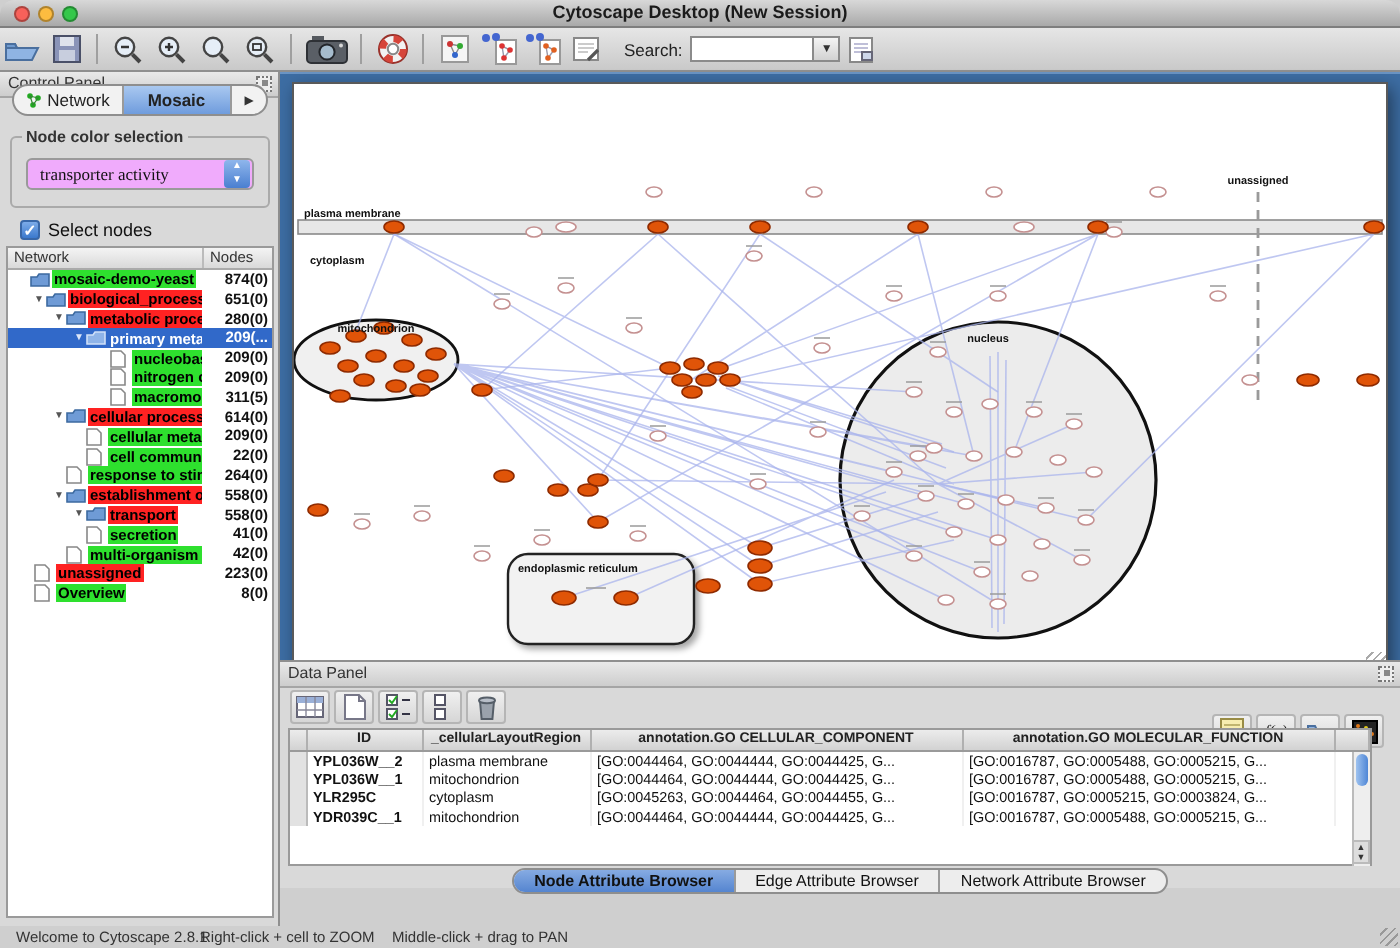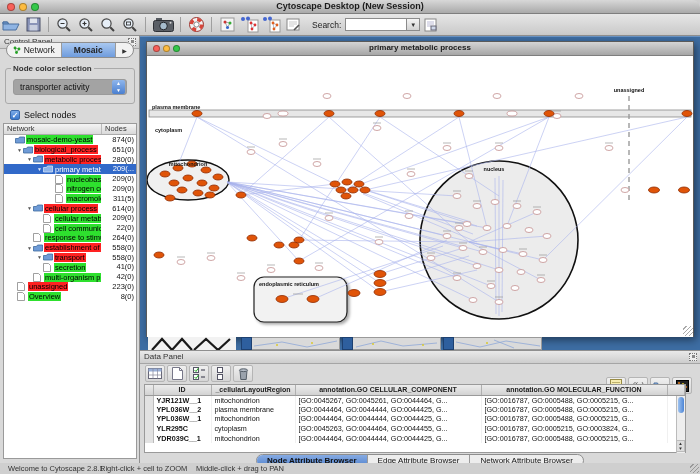--- a/index.html
+++ b/index.html
@@ -46,39 +46,39 @@
     border:1px solid #8e8e8e; border-radius:8px; overflow:hidden; background:#f2f2f2;
     font-size:8.5px; }
   .tabseg { display:flex; align-items:center; justify-content:center; gap:3px; flex:1; color:#222; border-right:1px solid #9a9a9a; }
   .tabseg.sel { background:linear-gradient(#a9c8f0,#6f9cdd); font-weight:bold; }
   .tabseg.arrow { flex:0 0 17px; border-right:none; font-size:6px; color:#333; }
 
   .groupbox { position:absolute; left:5px; top:32px; width:130px; height:36px;
     border:1px solid #aaa; border-radius:3px; }
   .groupbox .legend { position:absolute; left:5px; top:-5px; background:#d9d9d9;
     font-size:8px; font-weight:bold; color:#333; padding:0 2px; }
-  .combo { position:absolute; left:7px; top:10px; width:114px; height:16px; background:#a3a3a3;
-    border:1px solid #9a9a9a; border-radius:3px; display:flex; align-items:center; }
+  .combo { position:absolute; left:7px; top:10px; width:114px; height:16px; background:#f0abfc;
+    border:1px solid #9a9a9a; border-radius:3px; display:flex; align-items:center;font-family:Liberation Serif, serif; }
   .combo .val { flex:1; font-size:8.5px; color:#111; padding-left:6px; }
   .combo .stepper { width:13px; height:14px; margin-right:1px; border-radius:2px;
     background:linear-gradient(#8fb6ec,#4a7fd0); color:#fff; font-size:5px; line-height:7px; text-align:center; }
 
   .checkrow { position:absolute; left:10px; top:74px; display:flex; align-items:center; gap:4px; }
   .checkbox { width:10px; height:10px; border-radius:2px; border:1px solid #3867a8;
     background:linear-gradient(#7cabe8,#3b79cd); color:#fff; font-size:8px; line-height:9px; text-align:center; font-weight:bold;}
   .checkrow .lbl { font-size:9px; color:#111; }
 
   .tree { position:absolute; left:3px; top:87px; width:134px; height:336px; background:#fff;
     border:1px solid #9a9a9a; overflow:hidden; }
   .tree-header { display:flex; height:11px; background:linear-gradient(#f4f4f4,#d9d9d9);
     border-bottom:1px solid #aaa; font-size:7.5px; color:#333; }
   .tree-header .c1 { flex:1; padding-left:3px; border-right:1px solid #bbb; }
   .tree-header .c2 { width:34px; padding-left:3px; }
   .trow { position:relative; height:9.8px; display:flex; align-items:center;
-    font-size:7.5px; white-space:nowrap; padding-right:35px; overflow:hidden; }
+    font-size:7.5px; white-space:nowrap; padding-right:35px; overflow:hidden;font-weight:bold; }
   .trow.sel { background:#3169c9; }
   .arr { flex:0 0 7px; font-size:5px; color:#555; text-align:center; }
   .trow.sel .arr { color:#dce6f8; }
   .noarr { flex:0 0 7px; }
   .tico { flex:0 0 11px; display:flex; align-items:center; }
   .chip { padding:0 1px; color:#000; overflow:hidden; }
   .chip.g { background:#2ee02e; } .chip.r { background:#ff2222; }
   .trow.sel .chip { background:transparent; color:#fff; }
   .cnt { position:absolute; right:2px; top:0; height:9.8px; line-height:9.8px; font-size:7.5px; color:#111;text-align:center; }
   .trow.sel .cnt { color:#fff; }
@@ -97,21 +97,21 @@
     background:repeating-linear-gradient(135deg,#fff 0 2px,#aaa 2px 3px); }
 
   
   .strip { position:absolute; left:6px; top:300px; height:14px; }
   .frag { position:absolute; top:0; height:13px; display:flex; }
   .frag .bsq { width:11px; height:13px; background:#2e5f9e; border:1px solid #1d4070; }
   .frag .bar { width:88px; height:13px; background:#dadada; border:1px solid #9a9a9a; border-left:none; position:relative; overflow:hidden;}
   .zig { position:absolute; left:2px; top:0; width:88px; height:14px; background:#f2f2f2; }
 
   
-  .data-panel { position:absolute; left:140px; top:350px; width:560px; height:114px;
+  .data-panel { position:absolute; left:140px; top:330px; width:560px; height:114px;
     background:#d9d9d9; border-top:1px solid #8f8f8f; }
   .dp-toolbar { position:absolute; left:0; top:13px; width:560px; height:19px; display:flex; align-items:center; padding-left:5px; }
   .dicon { display:inline-flex; align-items:center; justify-content:center; width:20px; height:17px; margin-right:2px;
     border:1px solid #b5b5b5; border-radius:2px; background:linear-gradient(#f0f0f0,#d6d6d6); }
   .dp-right { position:absolute; right:6px; top:13px; display:flex; }
   .fx { font-size:8px; font-style:italic; font-family:"Liberation Serif",serif; color:#222; }
 
   .dtable { position:absolute; left:4px; top:33px; width:542px; height:69px; background:#fff;
     border:1px solid #9a9a9a; font-size:7.2px; }
   .dtable table { border-collapse:collapse; table-layout:fixed; width:100%; }
@@ -474,28 +474,20 @@
             </svg>
           </span>
           <span class="chip g">Overview</span>
           <span class="cnt">8(0)</span>
         </div>
     </div>
   </div>
 
   <div class="desktop">
     <div class="netwin">
-      <div class="wtitle">
-        <div class="lights small">
-          <span class="light lr"></span>
-          <span class="light ly"></span>
-          <span class="light lg"></span>
-        </div>
-        <div class="t">primary metabolic process</div>
-      </div>
       <svg class="canvas" viewBox="0 0 546 281">
 
         <g>
           <rect x="2" y="54" width="542" height="7" fill="#e7e7e7" stroke="#8a8a8a" stroke-width=".8"></rect>
           <ellipse cx="41" cy="124" rx="41" ry="20" fill="#f0f0f0" stroke="#111" stroke-width="1.4"></ellipse>
           <circle cx="352" cy="184" r="79" fill="#ececec" stroke="#111" stroke-width="1.6"></circle>
           <rect x="107" y="221" width="93" height="45" rx="10" fill="#f2f2f2" stroke="#222" stroke-width="1.2" style="filter:drop-shadow(2px 2px 1.5px rgba(0,0,0,.35))"></rect>
           <line x1="482" y1="40" x2="482" y2="144" stroke="#9a9a9a" stroke-width="1.4" stroke-dasharray="5 4"></line>
         </g>
 
@@ -740,28 +732,20 @@
             <tr>
           <th></th>
           <th>ID</th>
           <th>_cellularLayoutRegion</th>
           <th>annotation.GO CELLULAR_COMPONENT</th>
           <th>annotation.GO MOLECULAR_FUNCTION</th>
           <th></th>
         </tr>
         <tr>
               <td class="rh"></td>
-              <td style="font-weight:bold">YJR121W__1</td>
-              <td>mitochondrion</td>
-              <td>[GO:0045267, GO:0045261, GO:0044464, G...</td>
-              <td>[GO:0016787, GO:0005488, GO:0005215, G...</td>
-              <td></td>
-            </tr>
-        <tr>
-              <td class="rh"></td>
               <td style="font-weight:bold">YPL036W__2</td>
               <td>plasma membrane</td>
               <td>[GO:0044464, GO:0044444, GO:0044425, G...</td>
               <td>[GO:0016787, GO:0005488, GO:0005215, G...</td>
               <td></td>
             </tr>
         <tr>
               <td class="rh"></td>
               <td style="font-weight:bold">YPL036W__1</td>
               <td>mitochondrion</td>

